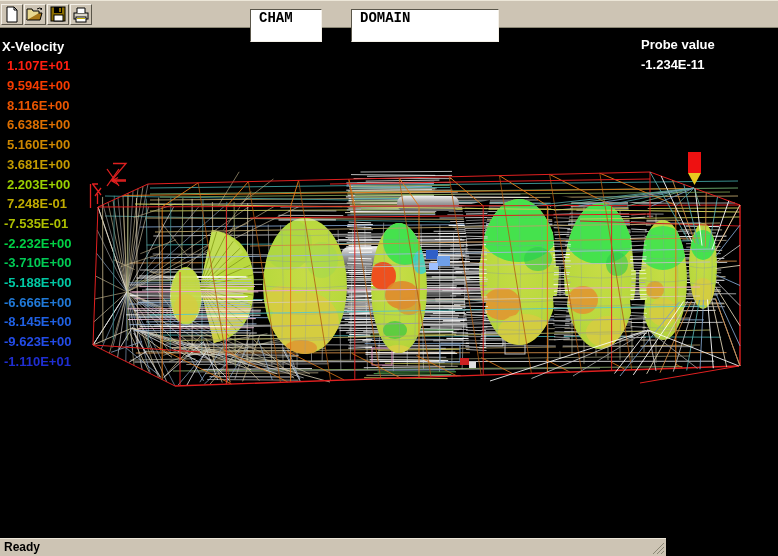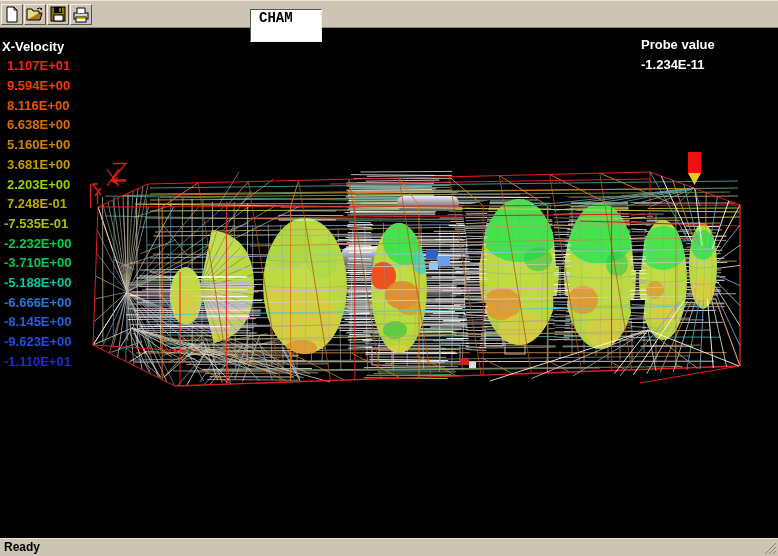--- a/index.html
+++ b/index.html
@@ -6,21 +6,21 @@
 #toolbar{position:absolute;left:0;top:0;width:778px;height:28px;background:#cdc4b4;
 border-top:1px solid #ece6d8;border-bottom:1px solid #8a8674;box-sizing:border-box;}
 .btn{position:absolute;top:3px;width:22px;height:21px;background:#cdc4b4;
 border-top:1px solid #f4f0e8;border-left:1px solid #f4f0e8;
 border-right:1px solid #5a564a;border-bottom:1px solid #5a564a;box-sizing:border-box;}
 .fld{position:absolute;top:8px;height:33px;background:#ffffff;
 border-top:1px solid #5a564a;border-left:1px solid #5a564a;
 border-right:1px solid #f4f0e8;border-bottom:1px solid #f4f0e8;box-sizing:border-box;
 font-family:"Liberation Mono",monospace;font-size:14px;font-weight:bold;color:#000;
 line-height:16px;padding-left:8px;}
-#status{position:absolute;left:0;top:538px;width:778px;height:18px;background:#cdc4b4;
+#status{position:absolute;left:0;top:538px;width:666px;height:18px;background:#cdc4b4;
 border-top:1px solid #ece6d8;box-sizing:border-box;font-size:12px;font-weight:bold;
 color:#000;line-height:17px;padding-left:4px;}
 svg text{font-family:"Liberation Sans",sans-serif;font-size:13px;font-weight:bold;}
 </style></head><body>
 <div id="win">
 <svg width="778" height="556" viewBox="0 0 778 556" style="position:absolute;left:0;top:0">
 <rect x="0" y="30" width="778" height="508" fill="#000000"></rect>
 <line x1="150.0" y1="188.0" x2="738.0" y2="181.0" stroke="#3f9e9e" stroke-width="1" stroke-opacity="0.9"></line>
 <line x1="150.0" y1="194.0" x2="738.0" y2="188.0" stroke="#6fae6f" stroke-width="1" stroke-opacity="0.9"></line>
 <line x1="150.0" y1="200.0" x2="738.0" y2="196.0" stroke="#b9a269" stroke-width="1" stroke-opacity="0.9"></line>
@@ -987,18 +987,19 @@
 </div>
 <div class="btn" style="left:70px">
 <svg width="20" height="19" viewBox="0 0 20 19">
           <rect x="3" y="8" width="14" height="6" fill="#d8d4c8" stroke="#000"></rect>
           <path d="M6 8 V3 h8 v5" fill="#ffffff" stroke="#000"></path>
           <rect x="5" y="12" width="10" height="5" fill="#ffffff" stroke="#000"></rect>
           <rect x="6" y="13" width="8" height="1" fill="#c8b400"></rect>
         </svg>
 </div>
 <div class="fld" style="left:250px;width:72px">CHAM</div>
+<div class="fld" style="left:351px;width:148px">DOMAIN</div>
 </div>
 <div id="status">Ready
 <svg width="13" height="13" style="position:absolute;right:1px;bottom:1px">
         <path d="M12 1 L1 12 M12 5 L5 12 M12 9 L9 12" stroke="#8a8674" stroke-width="1" fill="none"></path>
       </svg>
 </div>
 </div>
 </body></html>

